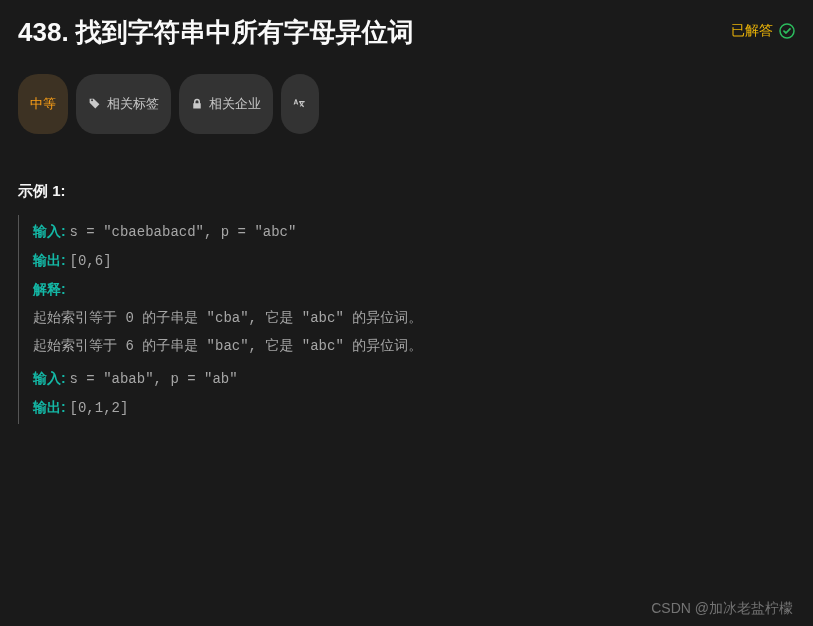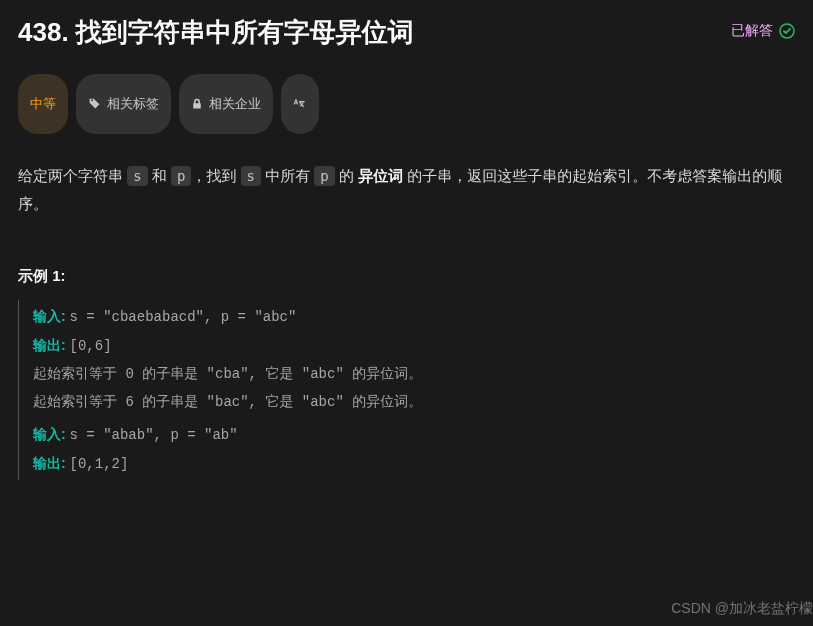--- a/index.html
+++ b/index.html
@@ -26,21 +26,21 @@
     .title {
       font-size: 26px;
       font-weight: 600;
       color: #fafafa;
       line-height: 1.3;
     }
     .status {
       display: flex;
       align-items: center;
       gap: 6px;
-      color: #f0abfc;
+      color: #eab308;
       font-size: 14px;
       margin-top: 6px;
     }
     .status-icon {
       color: #2cbb5d;
       font-size: 16px;
       display: inline-flex;
     }
     .tags {
       display: flex;
@@ -99,21 +99,21 @@
       line-height: 2;
       color: #a6a6a6;
     }
     .example-block .label {
       font-weight: 700;
       color: #14b8a6;
       font-family: -apple-system, BlinkMacSystemFont, "Segoe UI", "PingFang SC", "Microsoft YaHei", sans-serif;
     }
     .watermark {
       position: absolute;
-      right: 0;
+      right: 20px;
       bottom: 8px;
       color: #8a8a8a;
       font-size: 14px;
       opacity: 0.8;
     }
   </style>
 </head>
 <body>
 
 <div class="header">
@@ -150,30 +150,28 @@
   <span class="tag">
     <span class="tag-icon">
       <svg width="14" height="14" viewBox="0 0 24 24" fill="currentColor">
         <path d="M6 4l3 9h-2l-.6-2H3.6L3 13H1l3-9h2zm-1 2.5L4 10h2l-1-3.5zM12 7h8v2h-2c-.3 1.5-1 3-2 4l3 3-1.5 1.5-3-3-2 2-1-1 2-2c-1-1-1.7-2.5-2-4h-1V7h1.5zm3.5 2h-2c.3 1 .8 2 1.5 2.8.7-.8 1.2-1.8 1.5-2.8h-1z"></path>
       </svg>
     </span>
   </span>
 </div>
 
 <div class="description">
-  <p>
-    <span>给定两个字符串 </span><code class="inline-code">s</code><span> 和 </span><code class="inline-code">p</code><span>，找到 </span><code class="inline-code">s</code><span> 中所有 </span><code class="inline-code">p</code><span> 的 </span><span class="bold">异位词</span><span> 的子串，返回这些子串的起始索引。不考虑答案输出的顺序。</span>
-  </p>
 </div>
 
 <div>
   <div class="example-title">示例 1:</div>
   <div class="example-block">
     <div><span class="label">输入: </span><span>s = "cbaebabacd", p = "abc"</span></div>
     <div><span class="label">输出: </span><span>[0,6]</span></div>
+    <div><span class="label">解释:</span></div>
     <div>起始索引等于 0 的子串是 "cba", 它是 "abc" 的异位词。</div>
     <div>起始索引等于 6 的子串是 "bac", 它是 "abc" 的异位词。</div>
   </div>
 </div>
 
 <div>
   <div class="example-block">
     <div><span class="label">输入: </span><span>s = "abab", p = "ab"</span></div>
     <div><span class="label">输出: </span><span>[0,1,2]</span></div>
   </div>

